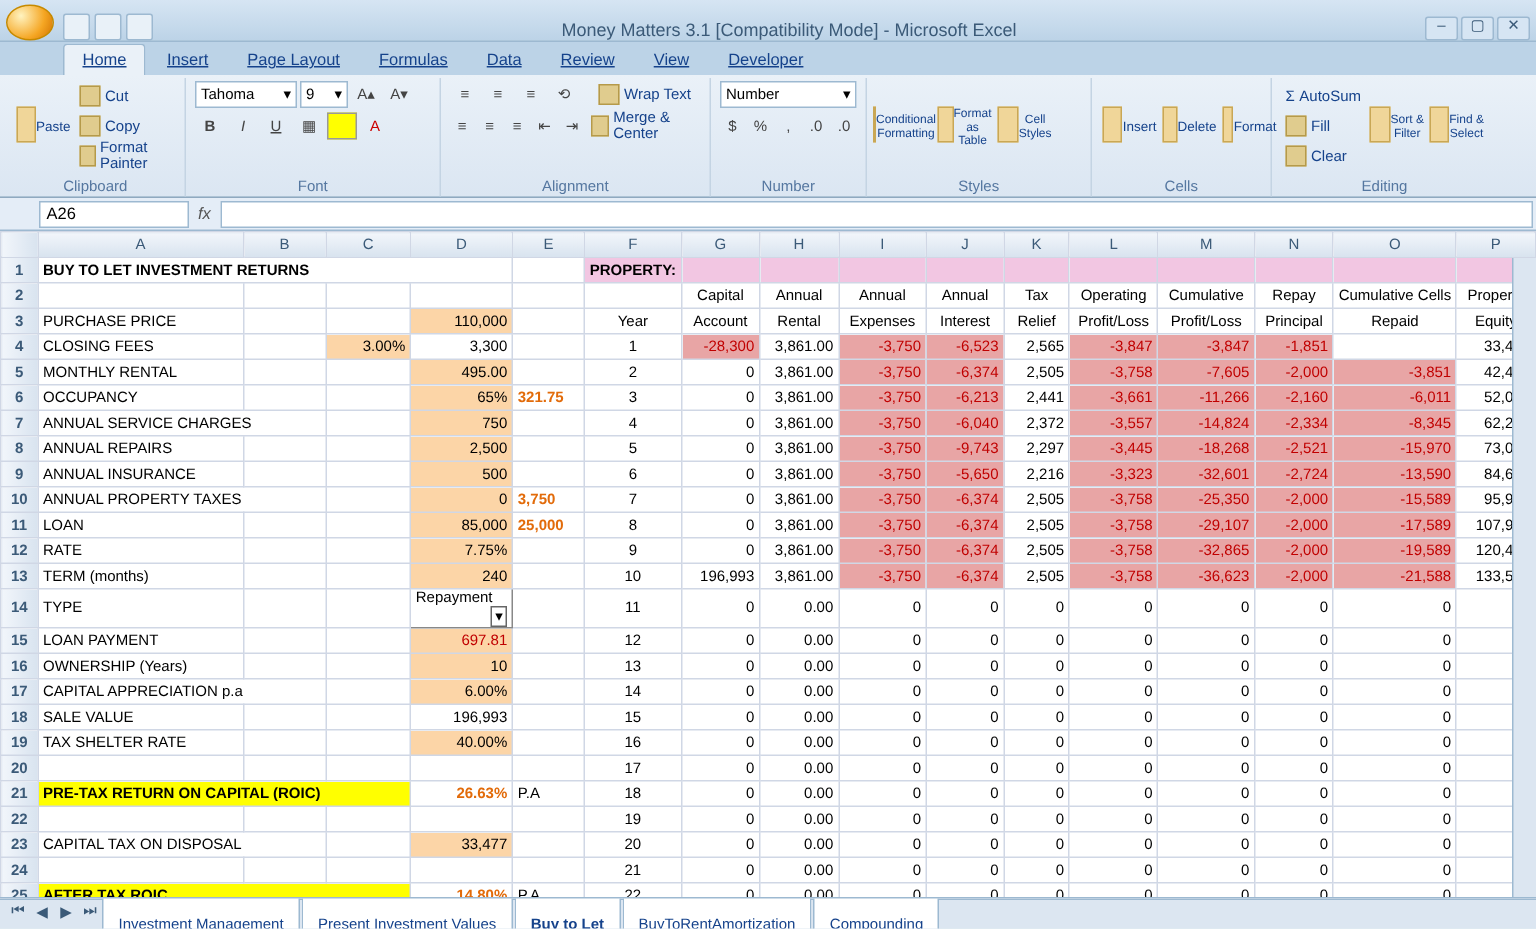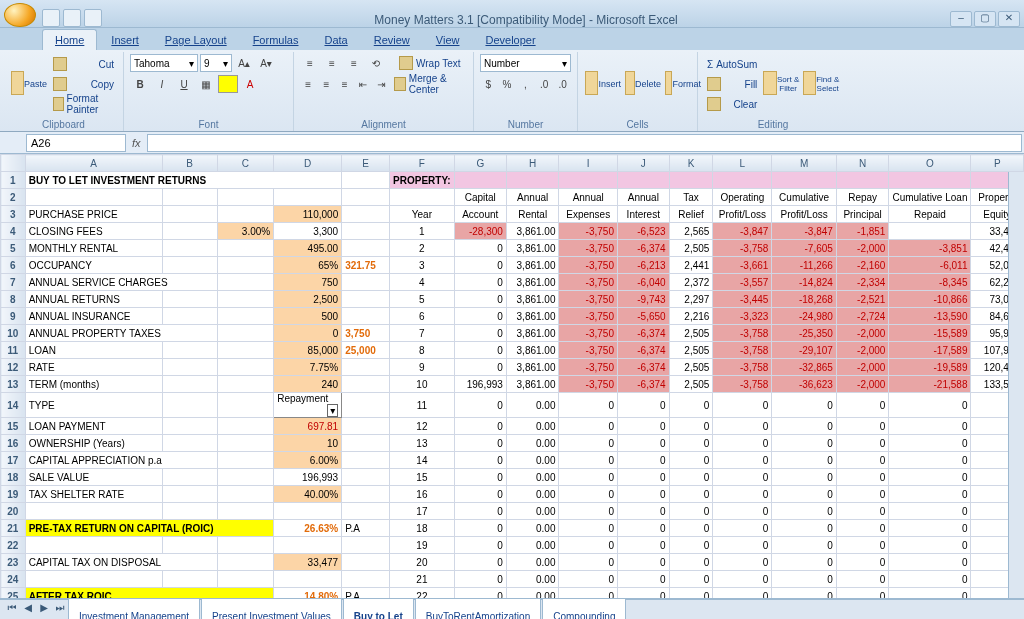--- a/index.html
+++ b/index.html
@@ -19,21 +19,21 @@
 .ribbon-tabs .tab { padding: 4px 12px; font-size: 11px; color: #15428b; border-radius: 3px 3px 0 0; cursor: pointer; text-decoration: underline; }
 .ribbon-tabs .tab.active { background: #eaf1f8; border: 1px solid #9db9d1; border-bottom: none; }
 
 
 .ribbon { height: 82px; background: linear-gradient(#eaf1f8,#dbe6f2); border-bottom: 1px solid #8fa9c0; display: flex; padding: 2px 4px 0; }
 .group { border-right: 1px solid #c4d4e3; padding: 2px 6px; display: flex; flex-direction: column; position: relative; }
 .group .glabel { position: absolute; bottom: 1px; left: 0; right: 0; text-align: center; font-size: 10px; color: #5577a0; }
 .group .row { display: flex; gap: 2px; align-items: center; }
 .btn-lg { width: 38px; height: 58px; display: flex; flex-direction: row; align-items: center; justify-content: center; font-size: 9px; color: #15428b; border: 1px solid transparent; border-radius: 3px; cursor: pointer; }
 .btn-lg .ico { width: 24px; height: 24px; background: #f0d699; border: 1px solid #c9a755; margin-bottom: 2px; }
-.btn-sm { height: 18px; display: flex; align-items: center; gap: 3px; font-size: 10px; color: #15428b; padding: 0 3px; cursor: pointer; border-radius: 2px; justify-content: space-between; }
+.btn-sm { height: 18px; display: flex; align-items: center; gap: 3px; font-size: 10px; color: #15428b; padding: 0 3px; cursor: pointer; border-radius: 2px; }
 .btn-sm .ico { width: 14px; height: 14px; background: #e0cc8e; border: 1px solid #b59a4a; }
 .combo { height: 18px; border: 1px solid #9db9d1; background: #fff; font-size: 10px; padding: 0 3px; display: flex; align-items: center; justify-content: space-between; cursor: pointer; }
 .btn-icon { width: 20px; height: 18px; border: 1px solid transparent; display: flex; align-items: center; justify-content: center; font-size: 10px; cursor: pointer; color: #444; }
 
 
 .fbar { height: 22px; background: #e4edf7; border-bottom: 1px solid #9db9d1; display: flex; align-items: center; padding: 2px; }
 .namebox { width: 100px; height: 18px; background: #fff; border: 1px solid #9db9d1; font-size: 11px; padding: 0 4px; display: flex; align-items: center; margin-left: 24px; }
 .fx { margin: 0 6px; font-style: italic; color: #555; }
 .formula-input { flex: 1; height: 18px; background: #fff; border: 1px solid #9db9d1; }
 
@@ -178,20 +178,37 @@
         </div>
       </div>
     <div class="row" style="margin-top:3px">
       <div class="btn-icon">$</div>
       <div class="btn-icon">%</div>
       <div class="btn-icon">,</div>
       <div class="btn-icon">.0</div>
       <div class="btn-icon">.0</div>
     </div>
     <div class="glabel">Number</div>
+  </div>
+  <div class="group" style="width:150px">
+    <div class="row" style="height:60px">
+      <div class="btn-lg">
+          <div class="ico"></div>
+          <span style="font-size:8px;text-align:center">Conditional Formatting</span>
+        </div>
+      <div class="btn-lg">
+          <div class="ico"></div>
+          <span style="font-size:8px;text-align:center">Format as Table</span>
+        </div>
+      <div class="btn-lg">
+          <div class="ico"></div>
+          <span style="font-size:8px;text-align:center">Cell Styles</span>
+        </div>
+    </div>
+    <div class="glabel">Styles</div>
   </div>
   <div class="group" style="width:120px">
     <div class="row" style="height:60px">
       <div class="btn-lg">
           <div class="ico"></div>
           <span>Insert</span>
         </div>
       <div class="btn-lg">
           <div class="ico"></div>
           <span>Delete</span>
@@ -287,21 +304,21 @@
           <td></td>
           <td></td>
           <td class="tc">Capital</td>
           <td class="tc">Annual</td>
           <td class="tc">Annual</td>
           <td class="tc">Annual</td>
           <td class="tc">Tax</td>
           <td class="tc">Operating</td>
           <td class="tc">Cumulative</td>
           <td class="tc">Repay</td>
-          <td class="tc">Cumulative Loan</td>
+          <td class="tc">Cumulative Cells</td>
           <td class="tc">Property</td>
         </tr>
         <tr>
           <th class="rowhdr">3</th>
           <td class="tl">PURCHASE PRICE</td>
           <td></td>
           <td></td>
           <td class="orange-fill">110,000</td>
           <td></td>
           <td class="tc">Year</td>
@@ -386,52 +403,52 @@
           <td class="red-txt red-cell">-6,040</td>
           <td>2,372</td>
           <td class="red-txt red-cell">-3,557</td>
           <td class="red-txt red-cell">-14,824</td>
           <td class="red-txt red-cell">-2,334</td>
           <td class="red-txt red-cell">-8,345</td>
           <td>62,217</td>
         </tr>
         <tr>
           <th class="rowhdr">8</th>
-          <td class="tl">ANNUAL RETURNS</td>
+          <td class="tl">ANNUAL REPAIRS</td>
           <td></td>
           <td></td>
           <td class="orange-fill">2,500</td>
           <td></td>
           <td class="tc">5</td>
           <td>0</td>
           <td>3,861.00</td>
           <td class="red-txt red-cell">-3,750</td>
           <td class="red-txt red-cell">-9,743</td>
           <td>2,297</td>
           <td class="red-txt red-cell">-3,445</td>
           <td class="red-txt red-cell">-18,268</td>
           <td class="red-txt red-cell">-2,521</td>
-          <td class="red-txt red-cell">-10,866</td>
+          <td class="red-txt red-cell">-15,970</td>
           <td>73,071</td>
         </tr>
         <tr>
           <th class="rowhdr">9</th>
           <td class="tl">ANNUAL INSURANCE</td>
           <td></td>
           <td></td>
           <td class="orange-fill">500</td>
           <td></td>
           <td class="tc">6</td>
           <td>0</td>
           <td>3,861.00</td>
           <td class="red-txt red-cell">-3,750</td>
           <td class="red-txt red-cell">-5,650</td>
           <td>2,216</td>
           <td class="red-txt red-cell">-3,323</td>
-          <td class="red-txt red-cell">-24,980</td>
+          <td class="red-txt red-cell">-32,601</td>
           <td class="red-txt red-cell">-2,724</td>
           <td class="red-txt red-cell">-13,590</td>
           <td>84,627</td>
         </tr>
         <tr>
           <th class="rowhdr">10</th>
           <td class="tl" colspan="2">ANNUAL PROPERTY TAXES</td>
           <td></td>
           <td class="orange-fill">0</td>
           <td class="tl orange-txt">3,750</td>

